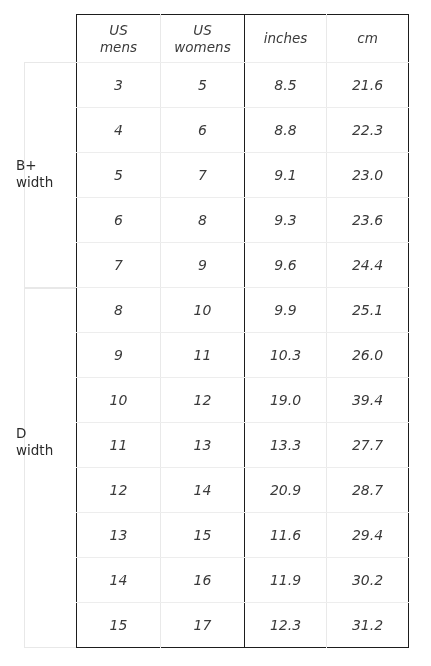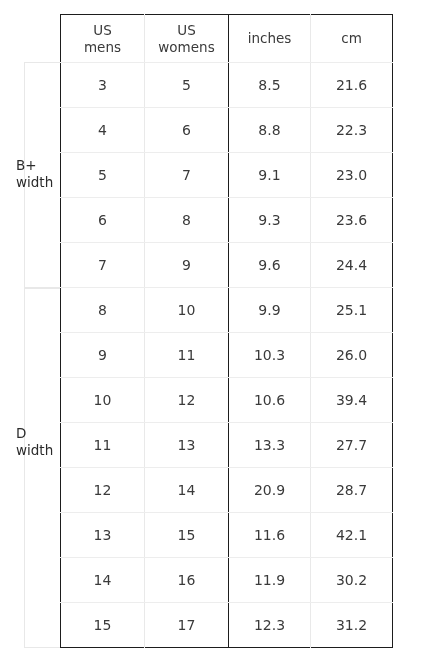--- a/index.html
+++ b/index.html
@@ -43,29 +43,30 @@
     line-height: 17px;
     text-align: left;
     white-space: pre-line;
   }
   #label-b { top: 157px; }
   #label-d { top: 425px; }
 
   
   #size-table {
     position: absolute;
-    left: 60px;
+    left: 76px;
     top: 14px;
     width: 332px;
     height: 634px;
     border: 1.5px solid #1d1d1d;
     box-sizing: border-box;
     border-collapse: collapse;
     table-layout: fixed;
     background: #ffffff;
+    font-style: italic;
   }
   #size-table col.c-mens   { width: 84px; }
   #size-table col.c-womens { width: 84px; }
   #size-table col.c-inches { width: 82px; }
   #size-table col.c-cm     { width: 82px; }
 
   #size-table th,
   #size-table td {
     margin: 0;
     padding: 0;
@@ -183,40 +184,40 @@
       </tr>
       <tr>
         <td>9</td>
         <td class="strong-div">11</td>
         <td>10.3</td>
         <td>26.0</td>
       </tr>
       <tr>
         <td>10</td>
         <td class="strong-div">12</td>
-        <td>10.6</td>
+        <td>19.0</td>
         <td>39.4</td>
       </tr>
       <tr>
         <td>11</td>
         <td class="strong-div">13</td>
         <td>13.3</td>
         <td>27.7</td>
       </tr>
       <tr>
         <td>12</td>
         <td class="strong-div">14</td>
         <td>20.9</td>
         <td>28.7</td>
       </tr>
       <tr>
         <td>13</td>
         <td class="strong-div">15</td>
         <td>11.6</td>
-        <td>42.1</td>
+        <td>29.4</td>
       </tr>
       <tr>
         <td>14</td>
         <td class="strong-div">16</td>
         <td>11.9</td>
         <td>30.2</td>
       </tr>
       <tr>
         <td>15</td>
         <td class="strong-div">17</td>

